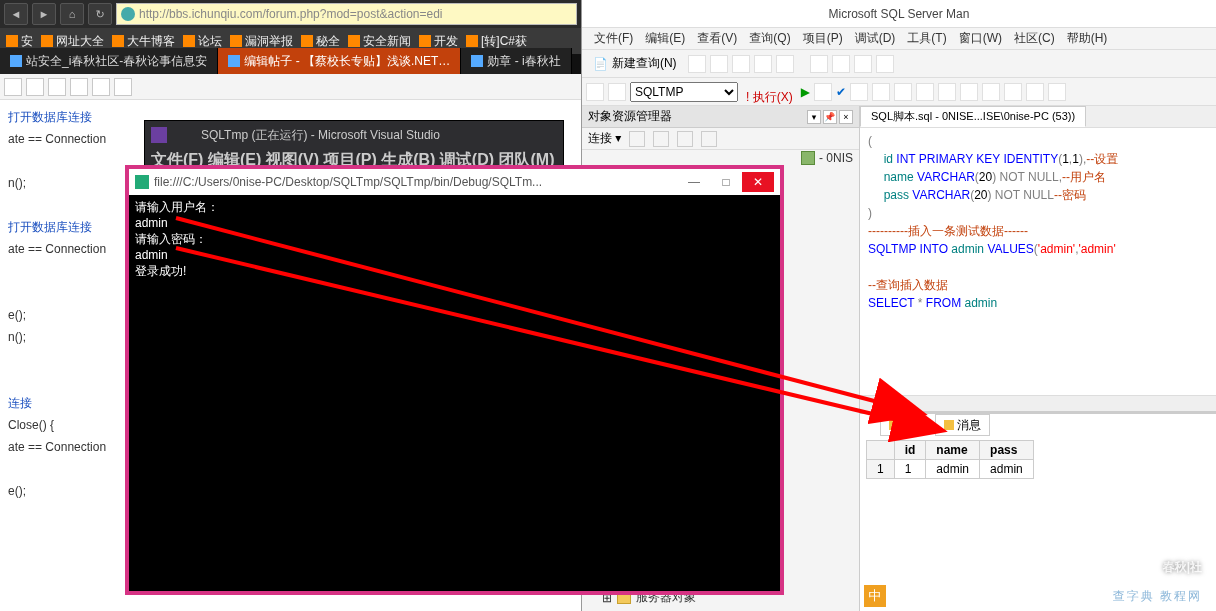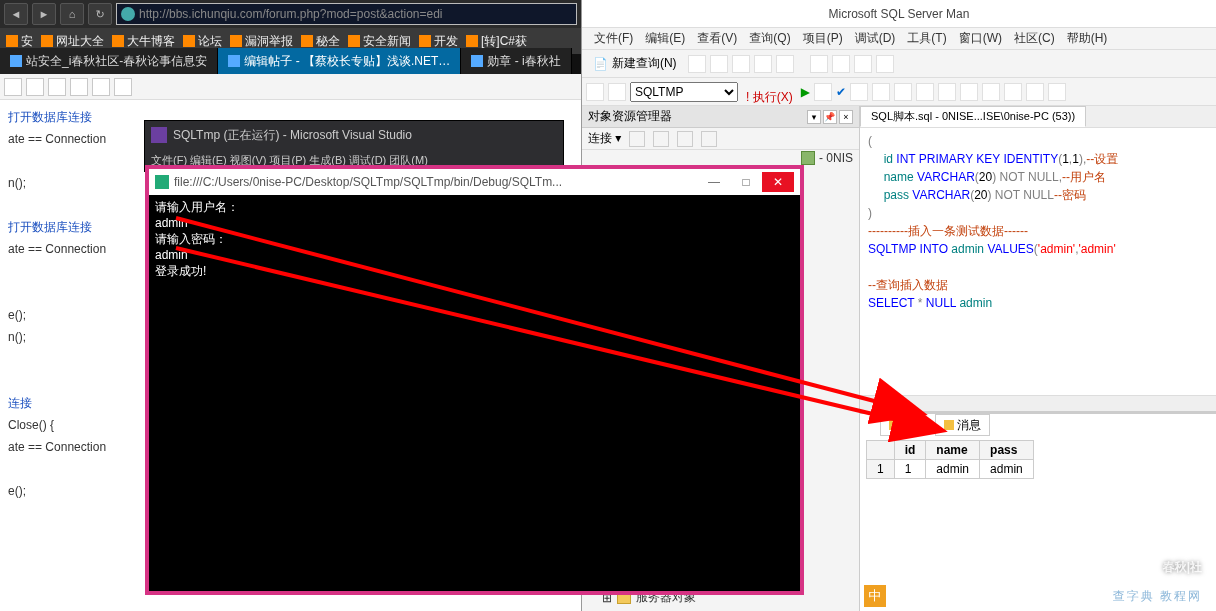--- a/index.html
+++ b/index.html
@@ -2,42 +2,42 @@
 <html><head>
 <meta charset="utf-8">
 <style>
 * { margin:0; padding:0; box-sizing:border-box; font-family:"Microsoft YaHei","Segoe UI",Tahoma,sans-serif; font-size:12px; }
 body { width:1216px; height:611px; overflow:hidden; background:#f0f0f0; position:relative; }
 
 
 .browser { position:absolute; left:0; top:0; width:581px; height:611px; background:#fff; }
 .browser-nav { height:28px; background:#2b2b2b; display:flex; align-items:center; padding:0 4px; gap:4px; }
 .nav-btn { width:24px; height:22px; background:#3a3a3a; border:1px solid #555; border-radius:2px; display:flex; align-items:center; justify-content:center; color:#bbb; font-size:11px; }
-.urlbar { flex:1; height:22px; background:#0f172a; border:1px solid #bbb; display:flex; align-items:center; padding:0 4px; color:#888; }
+.urlbar { flex:1; height:22px; background:#fef9c3; border:1px solid #bbb; display:flex; align-items:center; padding:0 4px; color:#888; }
 .urlbar .favicon{width:14px;height:14px;background:#4aa;border-radius:50%;margin-right:4px;}
 .bmbar { height:26px; background:#3a3a3a; display:flex; align-items:center; padding:0 6px; gap:8px; color:#eee; font-size:11px; }
 .bm-item { display:flex; align-items:center; gap:3px; }
 .bm-item .ico{width:12px;height:12px;background:#f80;}
 .tabbar { height:20px; background:#111; display:flex; align-items:flex-end; }
 .tab { height:26px; padding:0 10px; display:flex; align-items:center; gap:4px; font-size:11px; color:#ddd; background:#222; border-right:1px solid #000;}
-.tab.active{ background:#0369a1; color:#fff;}
+.tab.active{ background:#c2410c; color:#fff;}
 .tab .ico{width:12px;height:12px;background:#5af;}
 .app-toolbar { height:26px; background:#f4f4f4; border-bottom:1px solid #ddd; display:flex; align-items:center; padding:0 4px; gap:4px;}
 .app-toolbar > span{ width:18px; height:18px; border:1px solid #c8c8c8; background:#fff; }
 .code-area { padding:6px 8px; background:#fff; color:#333; font-family:Consolas,monospace; font-size:12px; line-height:22px; }
 .code-area .blue{ color:#1a4fbf; }
 
 
 .vs { position:absolute; left:144px; top:120px; width:420px; background:#2d2d30; border:1px solid #000; z-index:2; }
-.vs-title{height:28px;display:flex;align-items:center;padding:12px 6px;color:#ccc;font-size:12px;}
+.vs-title{height:28px;display:flex;align-items:center;padding:12px 6px;color:#ccc;font-size:12px;gap:28px;}
 .vs-title .vsico{width:16px;height:16px;background:#6b3fa0;margin-right:6px;}
-.vs-menu{height:22px;padding:0 6px;color:#ccc;font-size:11px;display:flex;align-items:center;}
-
-
-.console { position:absolute; left:145px; top:165px; width:659px; height:430px; background:#000; border:4px solid #d63384; z-index:5; }
+.vs-menu{height:22px;padding:0 6px;color:#ccc;font-size:16px;display:flex;align-items:center;font-weight:bold;}
+
+
+.console { position:absolute; left:125px; top:165px; width:659px; height:430px; background:#000; border:4px solid #d63384; z-index:5; }
 .console-title { height:26px; background:#fff; display:flex; align-items:center; padding:0 6px; color:#555; font-size:11px; }
 .console-title .cs-ico{width:14px;height:14px;background:#2a7;margin-right:5px;}
 .console-title .wbtns{margin-left:auto;display:flex;gap:0;}
 .console-title .wbtn{width:32px;height:20px;display:flex;align-items:center;justify-content:center;font-size:12px;}
 .console-title .wbtn.min{color:#666;}
 .console-title .wbtn.max{color:#666;}
 .console-title .wbtn.close{background:#e81123;color:#fff;}
 .console-body { padding:4px 6px; color:#fff; font-family:SimSun,monospace; font-size:14px; line-height:16px; }
 .console-body .line{ white-space:pre; }
 .console-body .ok{ color:#fff; }
@@ -301,21 +301,21 @@
       </div>
       <div class="sql-editor"><span class="g">(</span>
   <span class="t">id </span><span class="b">INT PRIMARY KEY IDENTITY</span><span class="g">(</span><span>1</span><span class="g">,</span><span>1</span><span class="g">),</span><span class="gr">--设置</span>
   <span class="t">name </span><span class="b">VARCHAR</span><span class="g">(</span><span>20</span><span class="g">) </span><span class="g">NOT NULL</span><span class="g">,</span><span class="gr">--用户名</span>
   <span class="t">pass </span><span class="b">VARCHAR</span><span class="g">(</span><span>20</span><span class="g">) </span><span class="g">NOT NULL</span><span class="gr">--密码</span>
 <span class="g">)</span>
 <span class="gr">----------</span><span class="gr">插入一条测试数据</span><span class="gr">------</span>
 <span class="b">SQLTMP INTO </span><span class="t">admin </span><span class="b">VALUES</span><span class="g">(</span><span class="r">'admin'</span><span class="g">,</span><span class="r">'admin'</span>
 
 <span class="gr">--查询插入数据</span>
-<span class="b">SELECT </span><span class="g">* </span><span class="b">NULL </span><span class="t">admin</span></div>
+<span class="b">SELECT </span><span class="g">* </span><span class="b">FROM </span><span class="t">admin</span></div>
       <div class="sql-scroll"></div>
 
       <div class="resultpane">
         <div class="res-tabs">
           <div class="rt">
               <span class="ri"></span>
               <span>结</span>
             </div>
           <div class="rt">
               <span class="ri"></span>

